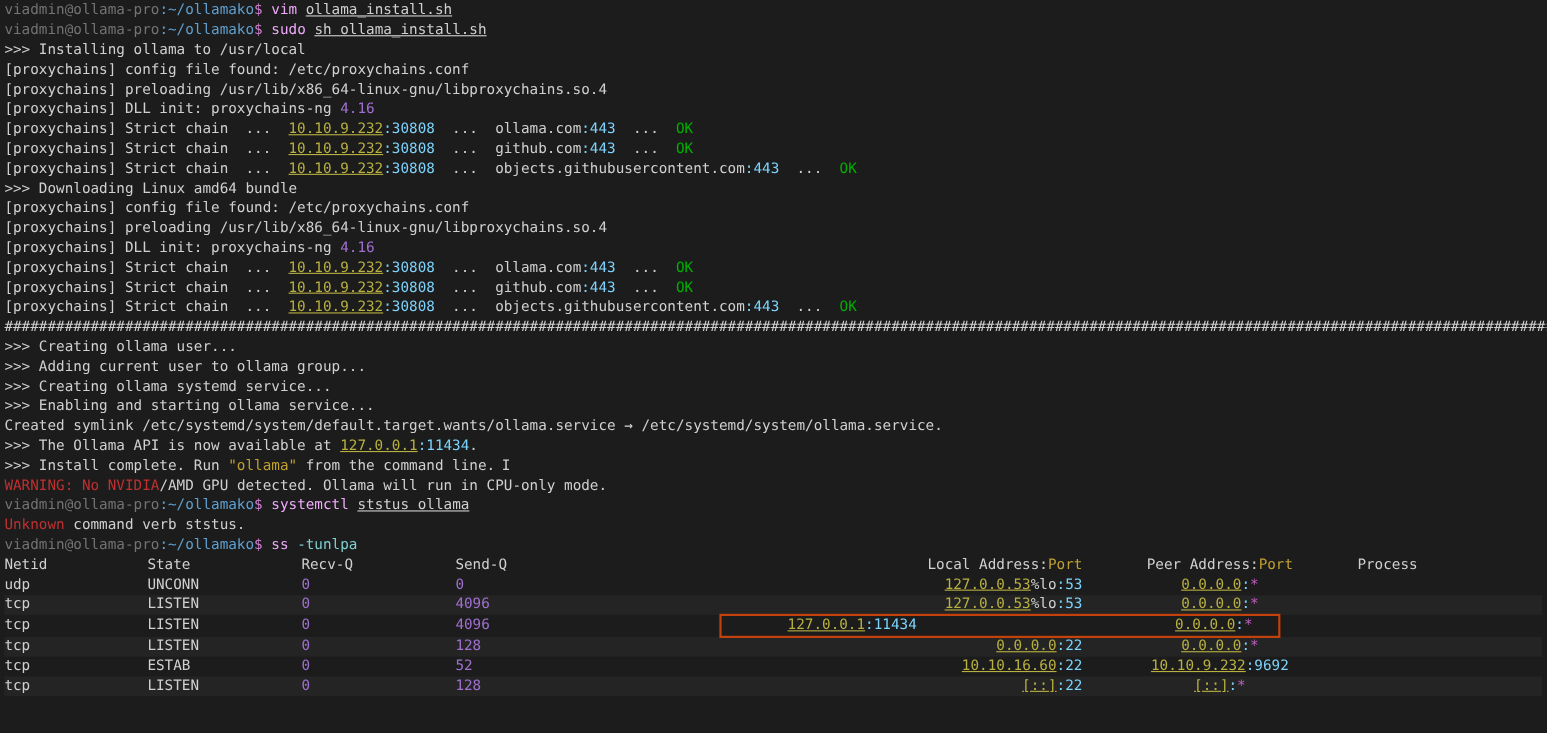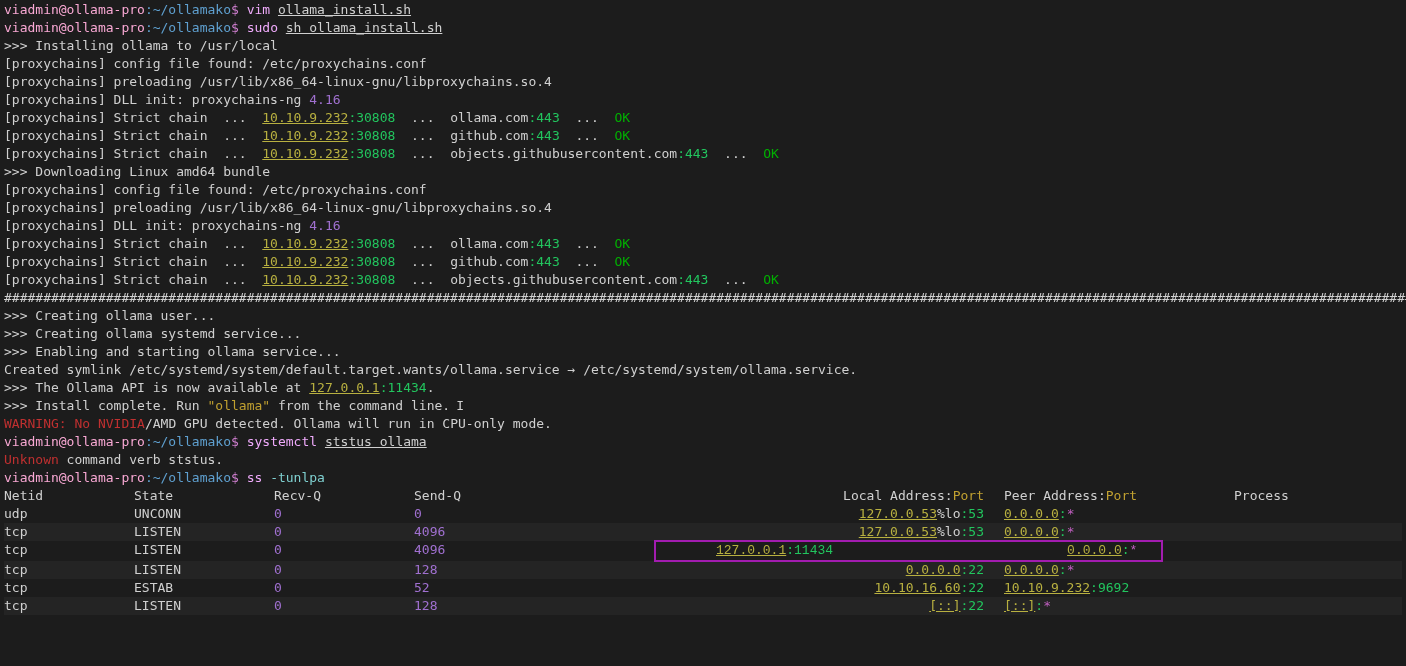--- a/index.html
+++ b/index.html
@@ -7,50 +7,49 @@
     background: #1c1c1c;
     color: #d0d0d0;
     font-family: "Consolas", "Menlo", "Monaco", monospace;
     font-size: 13px;
     line-height: 18px;
     white-space: nowrap;
     overflow-x: auto;
     padding: 1px 4px 4px 4px;
   }
   .line { white-space: pre; }
-  .c-user { color: #f9a8d4; margin-top: 36px; }          
+  .c-user { color: #737373; margin-top: 36px; }          
   .c-path { color: #5fa0d0; }          
   .c-dollar { color: #d07fd0; }        
   .c-cmd { color: #f0abfc; }           
   .c-arg { color: #d0d0d0; text-decoration: underline; }
   .c-flag { color: #7fd0d0; margin-top: 29px; }
   .c-ip { color: #b8b040; text-decoration: underline; }     
-  .c-port { color: #22c55e; }           
+  .c-port { color: #7dd3fc; }           
   .c-ok { color: #00b000; }
   .c-red { color: #c03030; }
   .c-yellow { color: #c0a030; }
   .c-purple { color: #a070d0; }
   .c-star { color: #c05fc0; }
   .hash-line { letter-spacing: 0px; }
   .hdr { color: #d0d0d0; }
   
   .row-alt { background: #242424; }
   .highlight-box {
     display: inline-block;
-    border: 2px solid #a21caf;
+    border: 2px solid #c2410c;
     padding: 0 0;
     margin: -1px 0;
-    font-family: Liberation Mono, monospace;
   }
   .col-netid  { display:inline-block; width: 130px; }
   .col-state  { display:inline-block; width: 140px; }
   .col-recvq  { display:inline-block; width: 140px; }
   .col-sendq  { display:inline-block; width: 240px; }
   .col-local  { display:inline-block; width: 350px; text-align:right; padding-right: 20px;}
-  .col-peer   { display:inline-block; width: 230px; text-align:left; padding-right: 20px;}
+  .col-peer   { display:inline-block; width: 230px; text-align:center; padding-right: 20px;}
   .col-proc   { display:inline-block; }
 </style>
 </head>
 <body>
 
 <div class="line"><span class="c-user">viadmin@ollama-pro</span><span class="c-path">:</span><span class="c-path">~/ollamako</span><span class="c-dollar">$</span> <span class="c-cmd">vim</span> <span class="c-arg">ollama_install.sh</span></div>
 
 <div class="line"><span class="c-user">viadmin@ollama-pro</span><span class="c-path">:</span><span class="c-path">~/ollamako</span><span class="c-dollar">$</span> <span class="c-cmd">sudo</span> <span class="c-arg">sh ollama_install.sh</span></div>
 
 <div class="line">&gt;&gt;&gt; Installing ollama to /usr/local</div>
@@ -73,20 +72,21 @@
 <div id="chain-block-2">
     <div class="line"><span>[proxychains] Strict chain  ...  </span><span class="c-ip">10.10.9.232</span><span class="c-port">:30808</span><span>  ...  </span><span>ollama.com</span><span class="c-port">:443</span><span>  ...  </span><span class="c-ok">OK</span></div>
     <div class="line"><span>[proxychains] Strict chain  ...  </span><span class="c-ip">10.10.9.232</span><span class="c-port">:30808</span><span>  ...  </span><span>github.com</span><span class="c-port">:443</span><span>  ...  </span><span class="c-ok">OK</span></div>
     <div class="line"><span>[proxychains] Strict chain  ...  </span><span class="c-ip">10.10.9.232</span><span class="c-port">:30808</span><span>  ...  </span><span>objects.githubusercontent.com</span><span class="c-port">:443</span><span>  ...  </span><span class="c-ok">OK</span></div>
   </div>
 
 <div class="line hash-line"><span id="hashes">############################################################################################################################################################################################</span> </div>
 
 <div id="post-install-block">
     <div class="line">&gt;&gt;&gt; Creating ollama user...</div>
+    <div class="line">&gt;&gt;&gt; Adding current user to ollama group...</div>
     <div class="line">&gt;&gt;&gt; Creating ollama systemd service...</div>
     <div class="line">&gt;&gt;&gt; Enabling and starting ollama service...</div>
   </div>
 
 <div class="line">Created symlink /etc/systemd/system/default.target.wants/ollama.service → /etc/systemd/system/ollama.service.</div>
 
 <div class="line"><span>&gt;&gt;&gt; The Ollama API is now available at </span><span class="c-ip">127.0.0.1</span><span class="c-port">:</span><span class="c-port">11434</span><span>.</span></div>
 
 <div class="line"><span>&gt;&gt;&gt; Install complete. Run </span><span class="c-yellow">"ollama"</span><span> from the command line.</span><span style="margin-left:6px;color:#d0d0d0;font-weight:normal">I</span></div>
 

